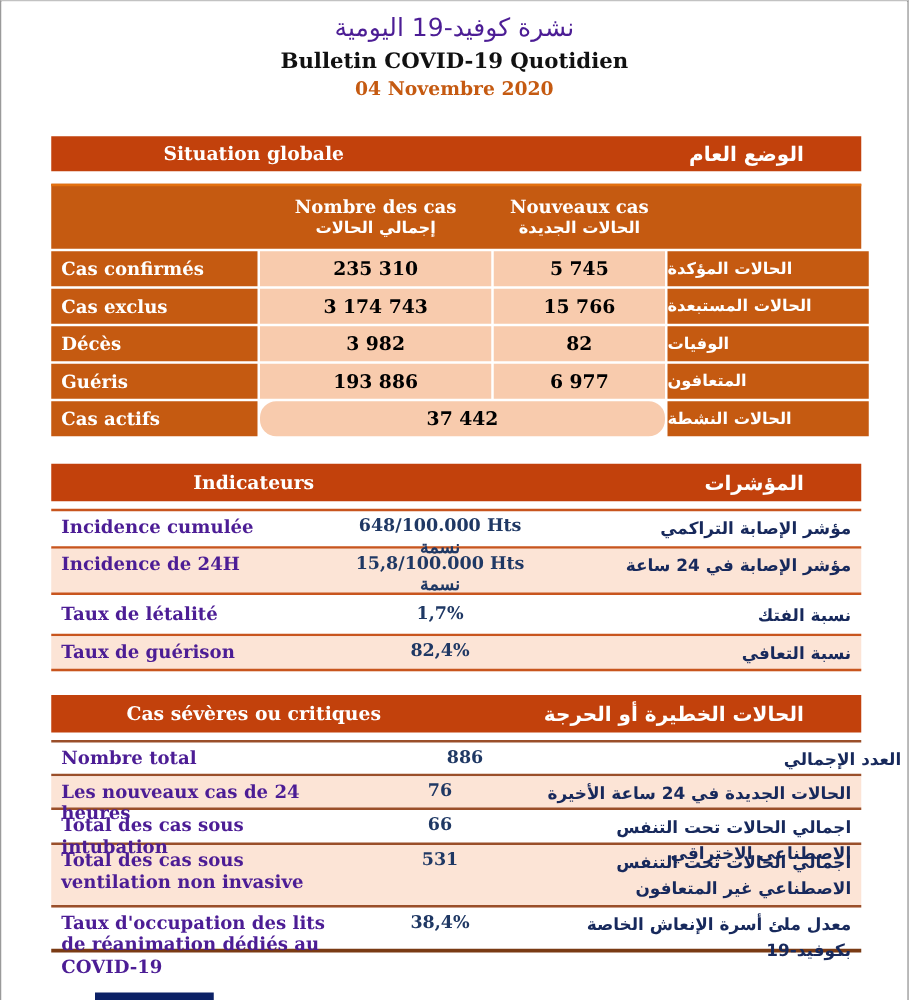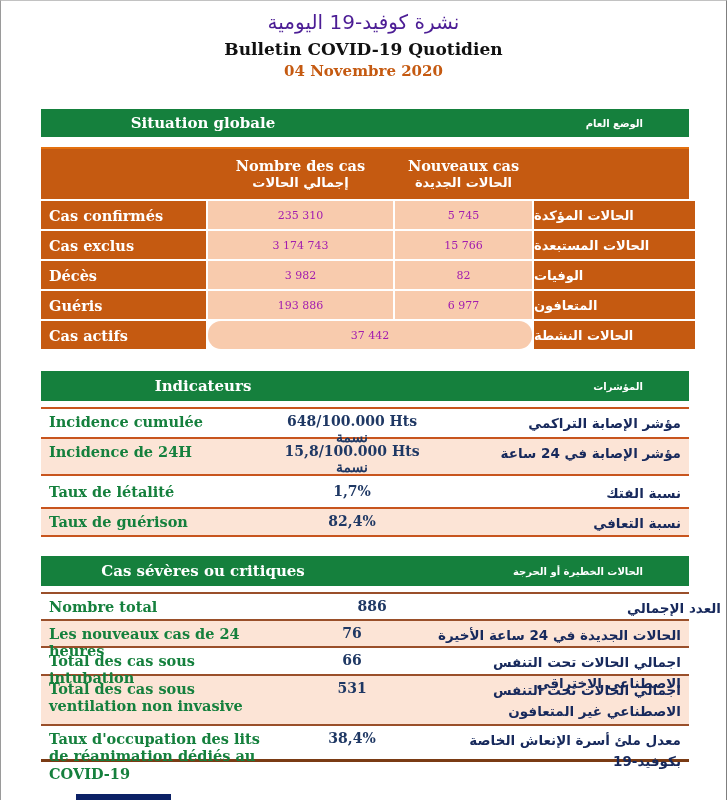--- a/index.html
+++ b/index.html
@@ -17,59 +17,59 @@
 
   
   .doc-header{text-align:center;padding-top:8px;}
   .title-ar{font-size:20px;font-weight:normal;color:#4c1d95;line-height:1.35;}
   .title-fr{font-size:17px;font-weight:bold;color:#111;margin-top:3px;}
   .title-date{font-size:15px;font-weight:bold;color:#c55a11;margin-top:3px;}
 
   
   .content{position:absolute;left:40px;width:648px;}
   .navy-bar{
-    height:28px;background:#15803d;color:#fff;
+    height:28px;background:#c2410c;color:#fff;
     display:flex;align-items:center;font-weight:bold;font-size:15px;
   }
   .navy-bar .fr-head{width:50%;text-align:center;}
-  .navy-bar .ar-head{width:50%;padding-right:46px;box-sizing:border-box;font-size:10px;}
+  .navy-bar .ar-head{width:50%;padding-right:46px;box-sizing:border-box;font-size:16px;}
 
   
   .t1{top:108px;}
   .t1 .navy-bar{height:28px;}
   .grid4{display:grid;grid-template-columns:165px 185px 137px 161px;column-gap:2px;}
   .t1-colhead{
     margin-top:10px;background:#c55a11;border-top:2px solid #e3700f;
     height:50px;color:#fff;font-weight:bold;
   }
   .t1-colhead .cell{display:flex;flex-direction:column;justify-content:center;align-items:center;line-height:1.25;}
   .t1-colhead .fr{font-size:14.5px;}
   .t1-colhead .arh{font-size:13px;}
   .t1-row{margin-top:2px;height:28px;}
   .t1-row .label{
     background:#c55a11;color:#fff;font-weight:bold;font-size:14.5px;
     display:flex;align-items:center;padding-left:8px;
   }
   .t1-row .val{
-    background:#f8cbad;color:#a21caf;font-weight:normal;font-size:11px;
+    background:#f8cbad;color:#000000;font-weight:bold;font-size:15px;
     display:flex;align-items:center;justify-content:center;
   }
   .t1-row .arlabel{
     background:#c55a11;color:#fff;font-weight:bold;font-size:13px;
     display:flex;align-items:center;justify-content:flex-end;padding-right:8px;
   }
   .t1-row .span2{grid-column:2 / span 2;border-radius:13px;}
 
   
   .ltable .rows{margin-top:6px;}
   .lrow{
     display:grid;grid-template-columns:36% 24% 40%;
     align-items:flex-start;box-sizing:border-box;
   }
-  .lrow .lfr{font-size:14.5px;font-weight:bold;color:#15803d;padding:4px 4px 0 8px;line-height:1.2;}
+  .lrow .lfr{font-size:14.5px;font-weight:bold;color:#4c1d95;padding:4px 4px 0 8px;line-height:1.2;}
   .lrow .lval{font-size:14px;font-weight:bold;color:#1f3864;text-align:center;padding-top:4px;}
   .lrow .lar{font-size:13.5px;font-weight:bold;color:#17295c;text-align:right;padding:4px 8px 0 4px;line-height:1.55;}
   .peach{background:#fce4d6;}
 
   .t2{top:370px;}
   .t2 .navy-bar{height:30px;}
   .t2 .rows{border-top:2px solid #c8551e;}
   .t2 .lrow{border-bottom:2px solid #c8551e;}
   .t2 .row-a{height:30px;}
   .t2 .row-b{height:37px;}

